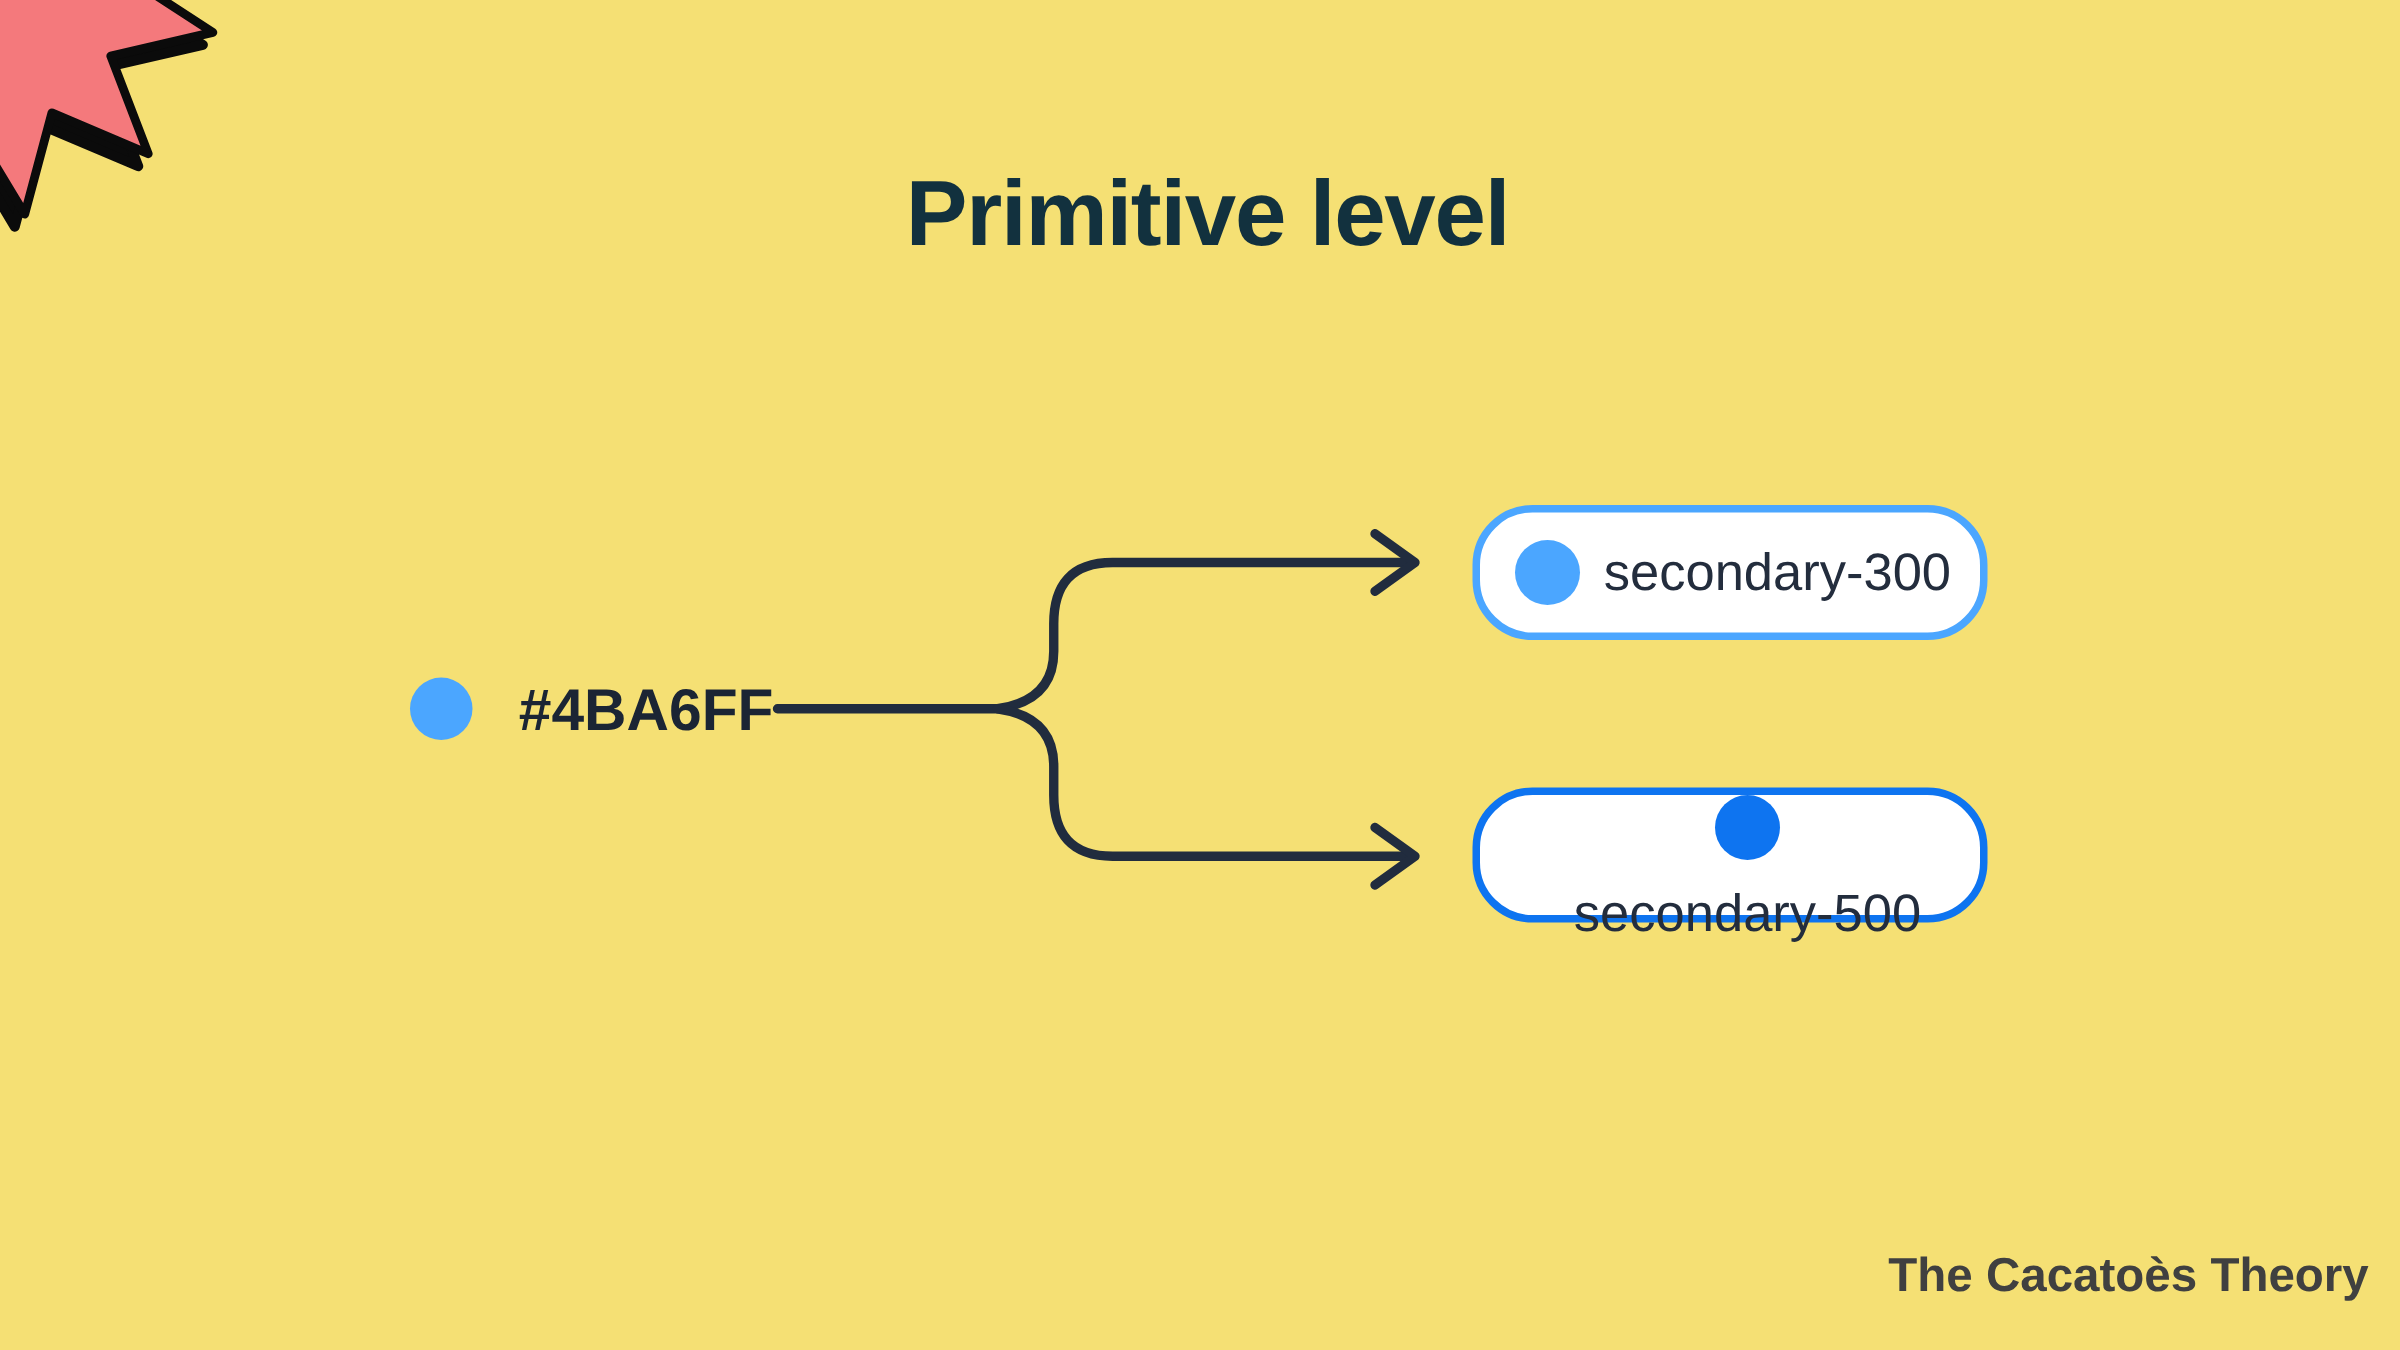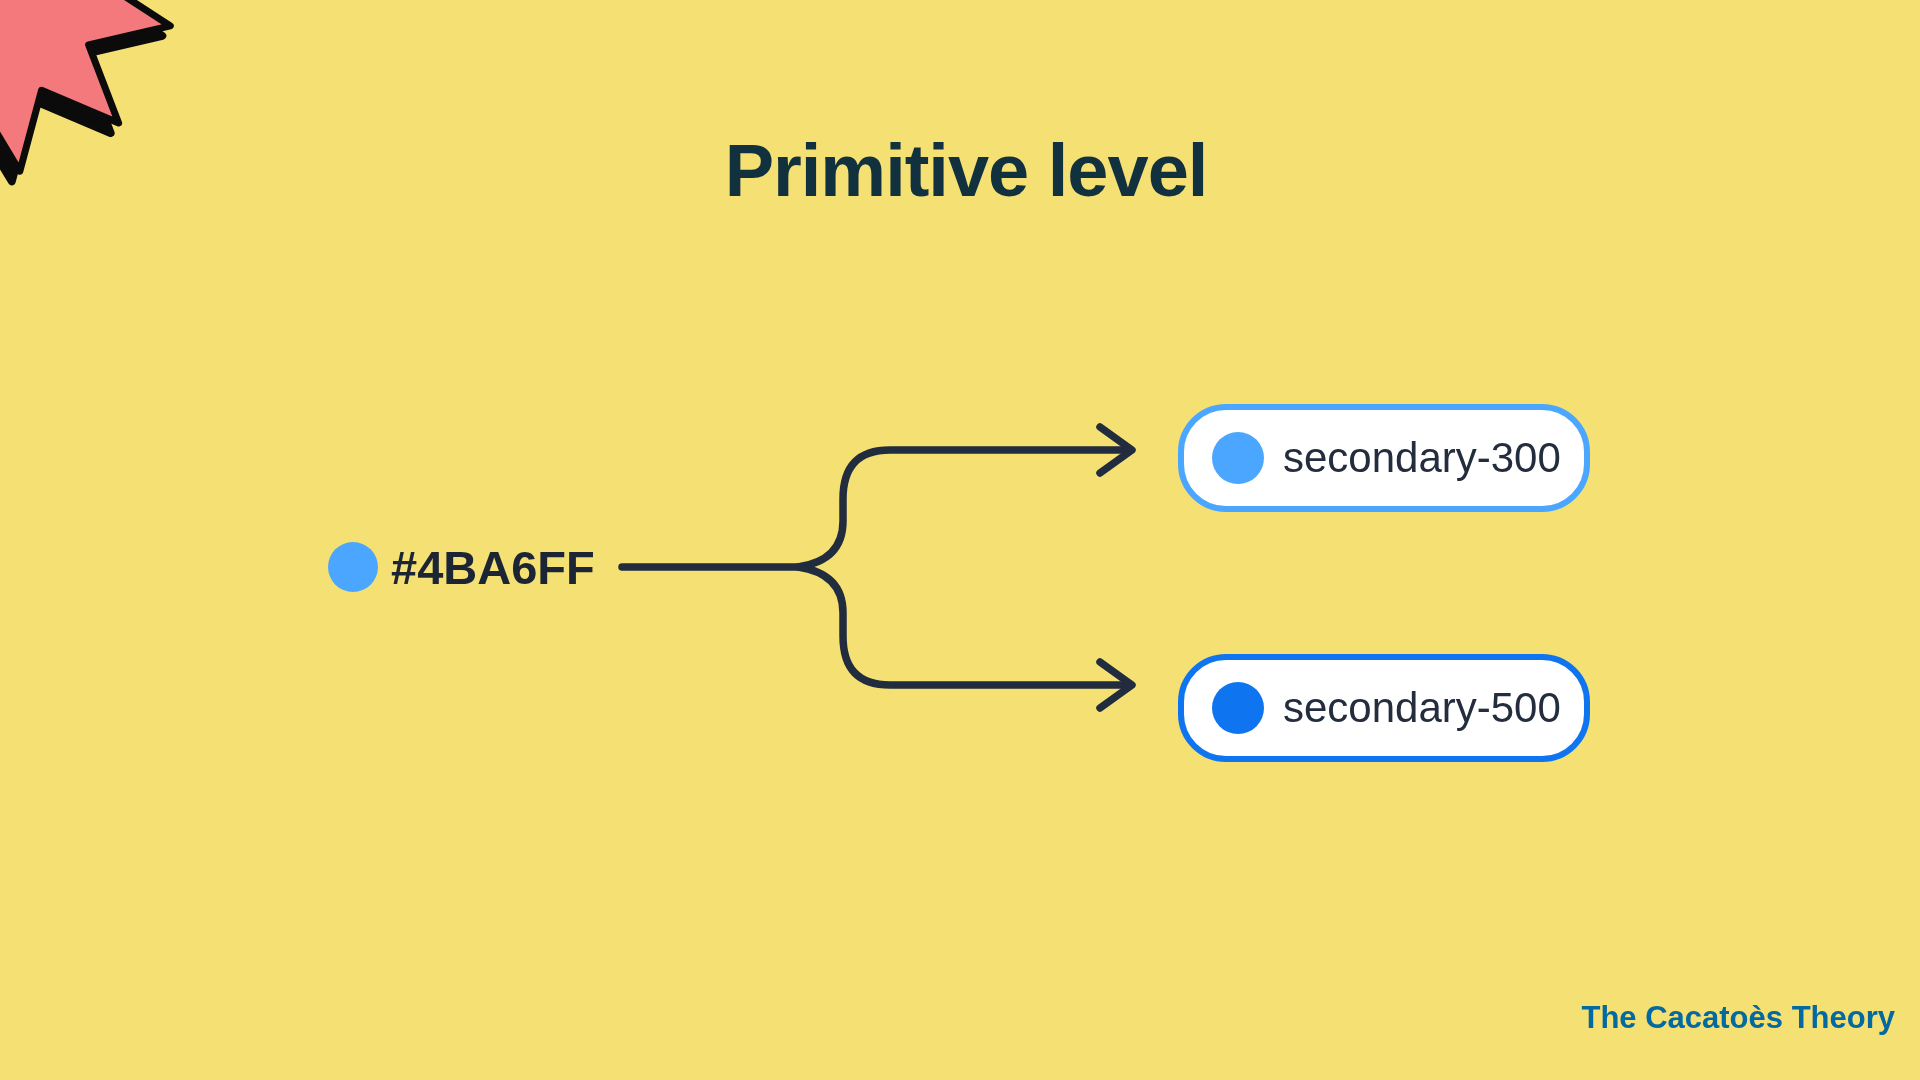--- a/index.html
+++ b/index.html
@@ -40,21 +40,21 @@
     width:560px;
     height:340px;
   }
   .source-node{
     position:absolute;
     left:328px;
     top:542px;
     height:50px;
     display:flex;
     align-items:center;
-    gap:13px;
+    gap:37px;
   }
   .swatch-dot{
     width:50px;
     height:50px;
     border-radius:50%;
     flex:0 0 auto;
   }
   .source-node .node-label{
     font-size:47px;
     font-weight:600;
@@ -76,28 +76,28 @@
     gap:19px;
   }
   .pill .swatch-dot{ width:52px; height:52px; }
   .pill .pill-label{
     font-size:42px;
     font-weight:500;
     color:#232D3D;
     white-space:nowrap;
   }
   .pill-300{ top:404px; }
-  .pill-500{ top:654px; }
+  .pill-500{ top:630px;flex-direction:column; }
   .footer-credit{
     position:absolute;
     right:37px;
     top:1000px;
-    font-size:31px;
+    font-size:38px;
     font-weight:700;
-    color:#0369a1;
+    color:#404040;
   }
 </style>
 </head>
 <body>
 
 <div class="canvas">
 
   <svg class="star-svg" viewBox="-200 -200 400 400" aria-hidden="true">
     <g>
       <path transform="translate(-8,10)" fill="#0B0B0B" stroke="#0B0B0B" stroke-width="8" stroke-linejoin="round" d="M175.3,30.9 L93.6,49.8 L123.6,128 L46.5,95.3 L24.8,176.3 L-18.4,104.4 L-83.6,157.2 L-76.3,73.6 L-160,78 L-105,14.8 L-175.3,-30.9 L-93.6,-49.8 L-123.6,-128 L-46.5,-95.3 L-24.8,-176.3 L18.4,-104.4 L83.6,-157.2 L76.3,-73.6 L160,-78 L105,-14.8 Z"></path>

